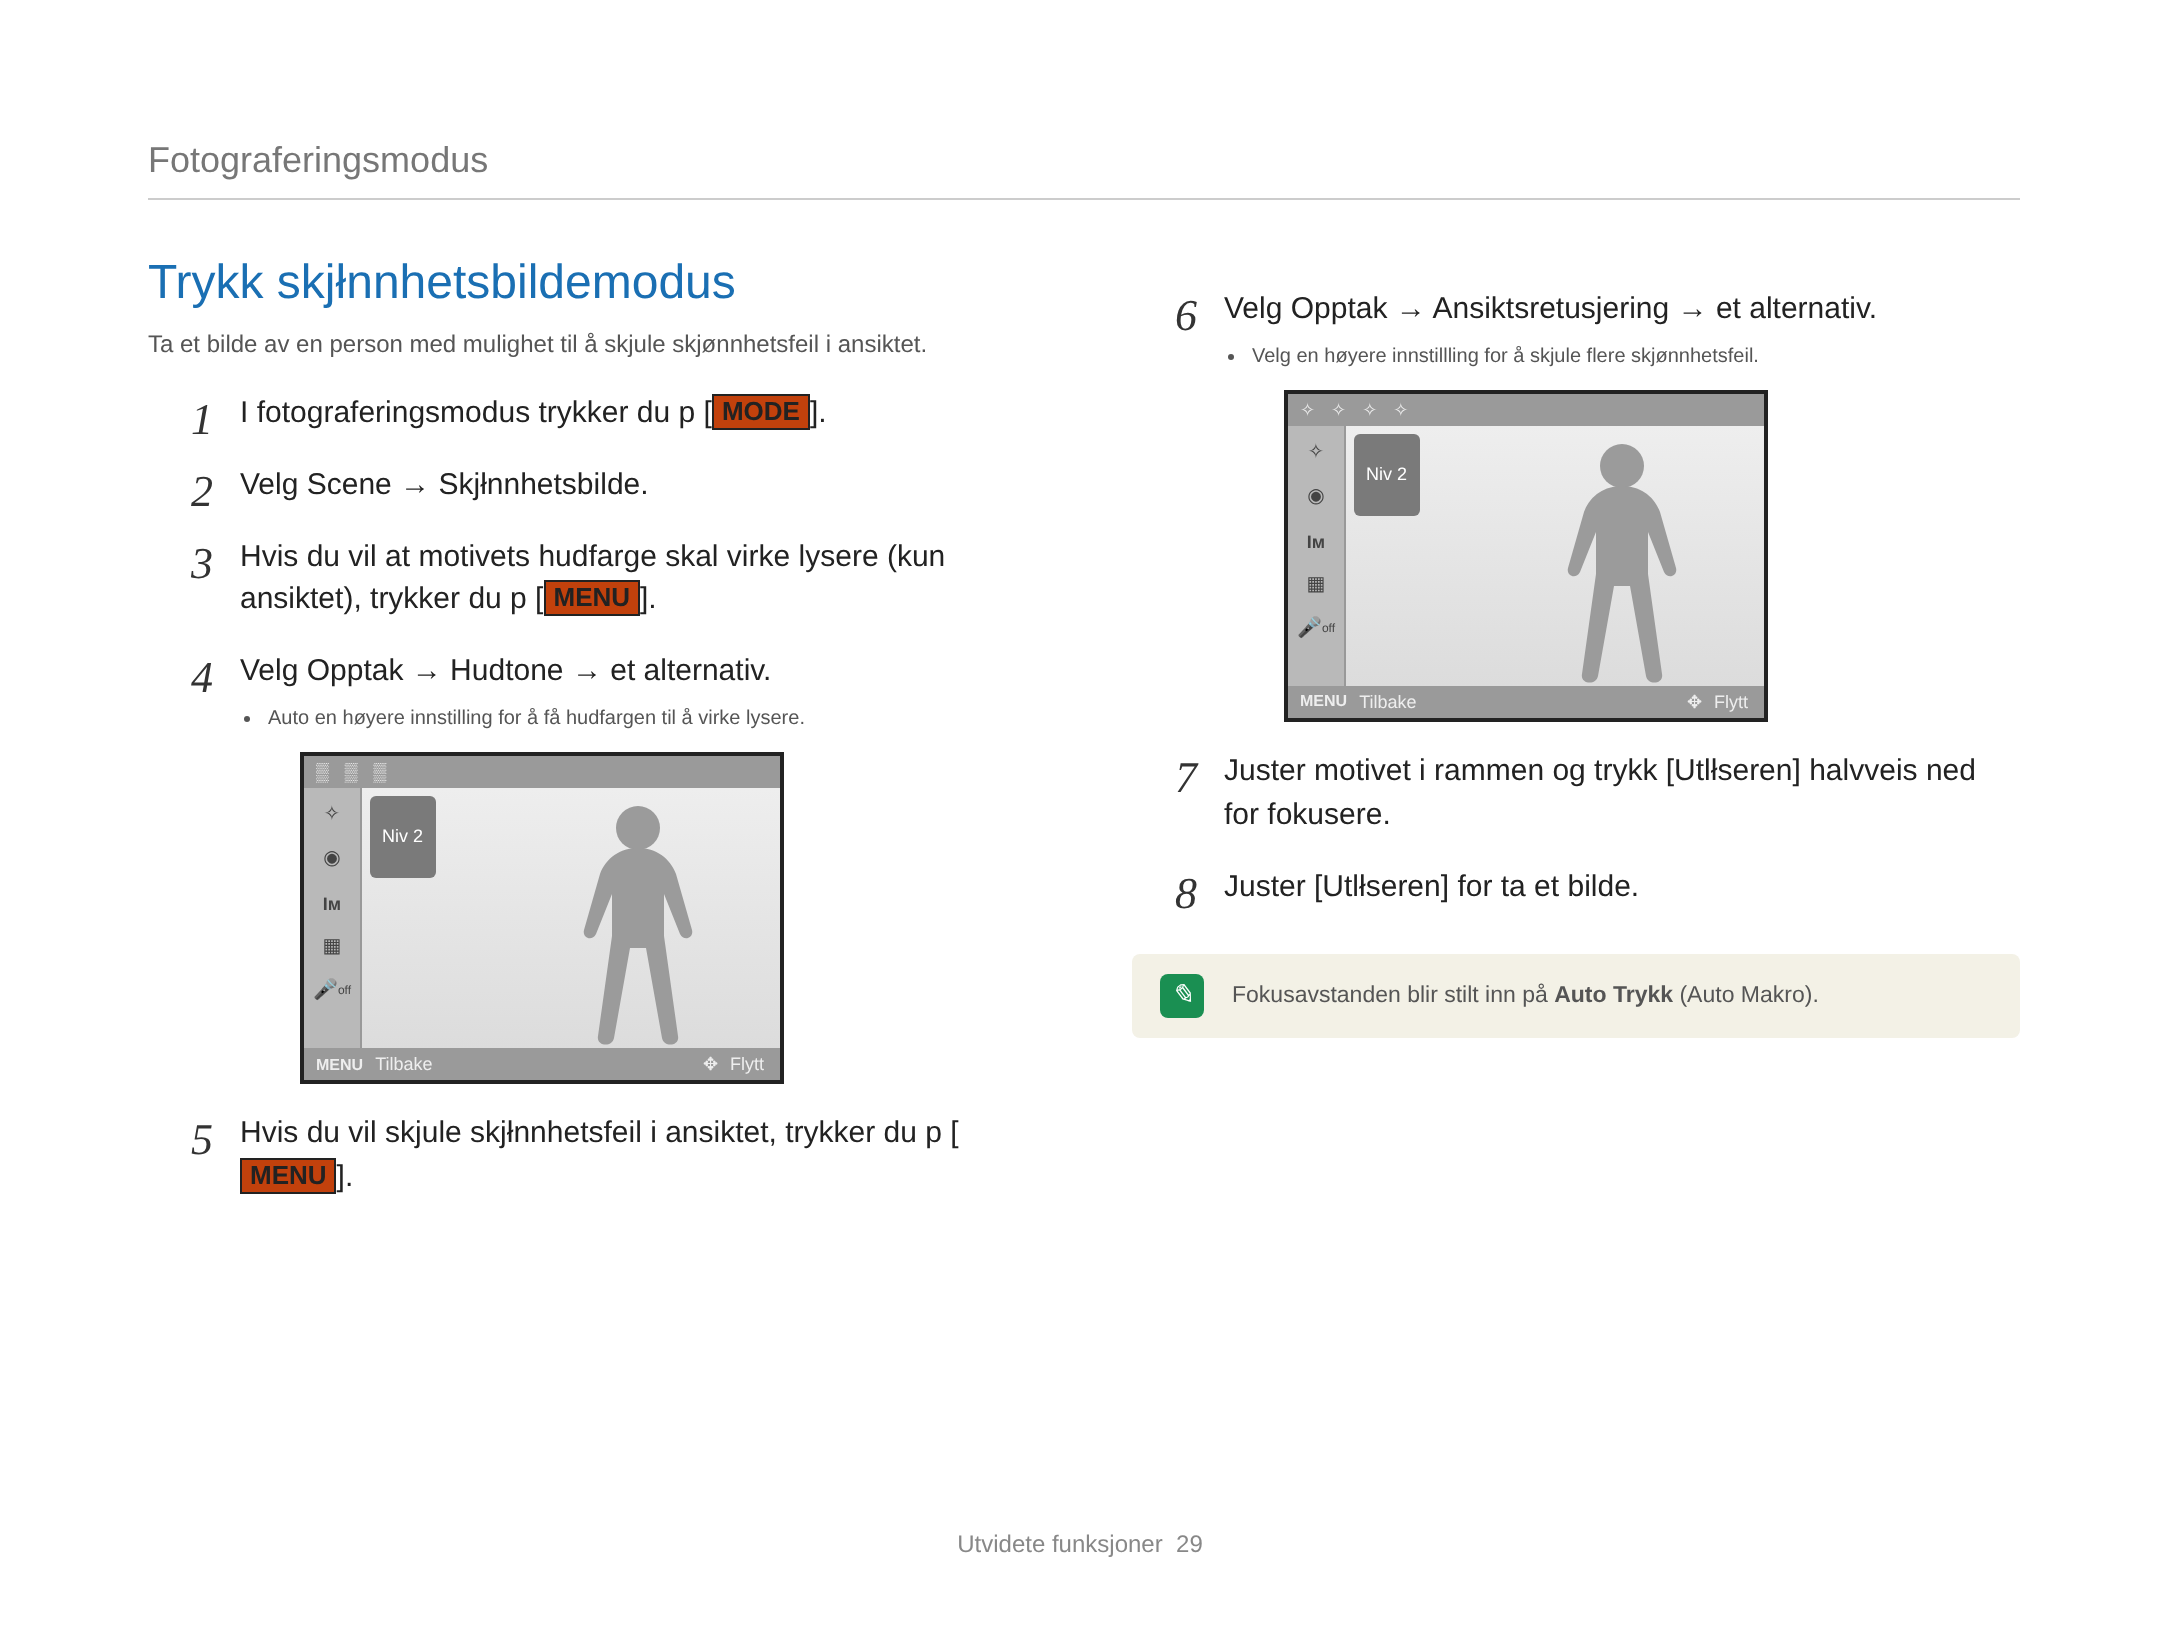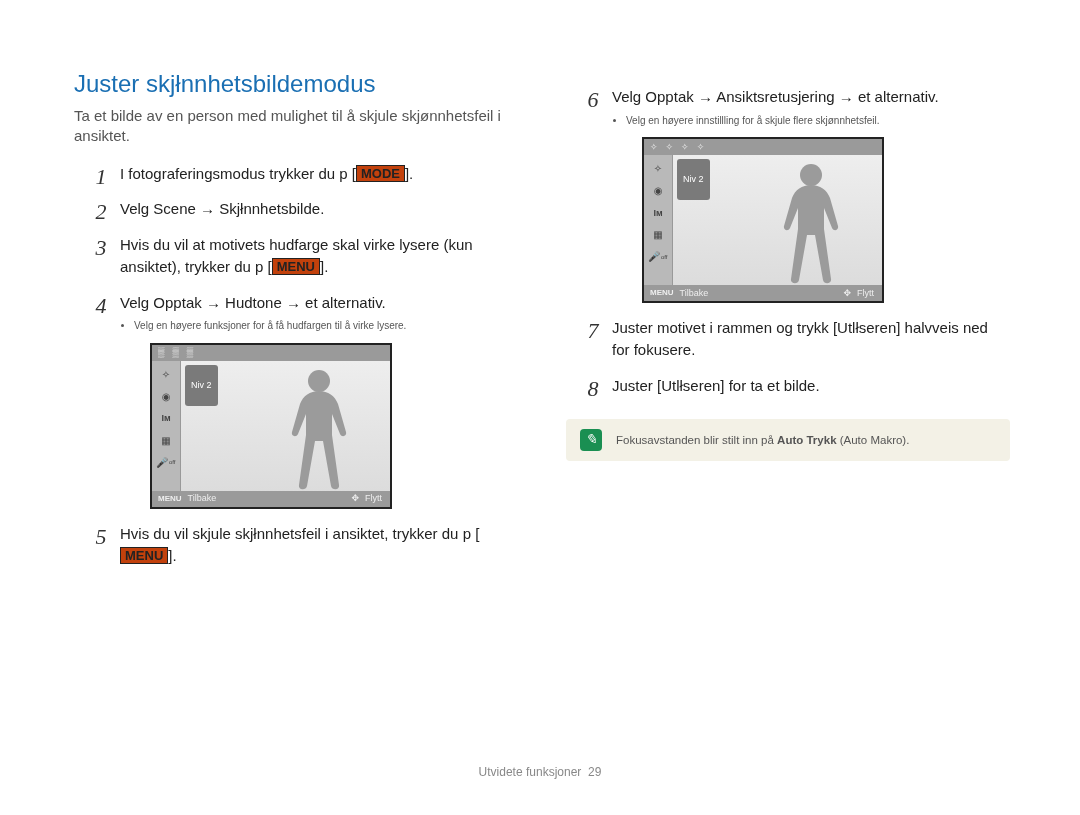--- a/index.html
+++ b/index.html
@@ -32,21 +32,21 @@
     min-width: 0;
   }
   h2.title {
     color: #1a6fb3;
     font-weight: 400;
     font-size: 24px;
     margin: 0 0 8px 0;
   }
   .lead {
     color: #555;
-    font-size: 15px;
+    font-size: 12px;
     line-height: 1.35;
     margin-bottom: 4px;
   }
   ol.steps {
     list-style: none;
     padding: 0;
     margin: 16px;
     counter-reset: step var(--start, 0);
   }
   ol.steps > li {
@@ -193,41 +193,42 @@
     text-align: center;
     font-size: 12px;
     color: #888;
   }
 </style>
 </head>
 <body>
 
 <div class="page">
 
+  <div class="breadcrumb">Fotograferingsmodus</div>
 
   <div class="columns">
 
     <div class="col">
-      <h2 class="title">Juster skjłnnhetsbildemodus</h2>
+      <h2 class="title">Trykk skjłnnhetsbildemodus</h2>
       <div class="lead">Ta et bilde av en person med mulighet til å skjule skjønnhetsfeil i ansiktet.</div>
 
       <ol class="steps">
         <li>
           <span>I fotograferingsmodus trykker du p  [</span><span class="btn-box">MODE</span><span>].</span>
         </li>
         <li>
           <span>Velg Scene → Skjłnnhetsbilde.</span>
         </li>
         <li>
           <span>Hvis du vil at motivets hudfarge skal virke lysere (kun ansiktet), trykker du p  [</span><span class="btn-box">MENU</span><span>].</span>
         </li>
         <li>
           <span>Velg Opptak → Hudtone → et alternativ.</span>
           <ul class="sub">
-            <li>Velg en høyere funksjoner for å få hudfargen til å virke lysere.</li>
+            <li>Auto en høyere innstilling for å få hudfargen til å virke lysere.</li>
           </ul>
 
           
           <div class="lcd">
             <div class="topbar">
               <span>▒</span>
               <span>▒</span>
               <span>▒</span>
             </div>
             <div class="body">

